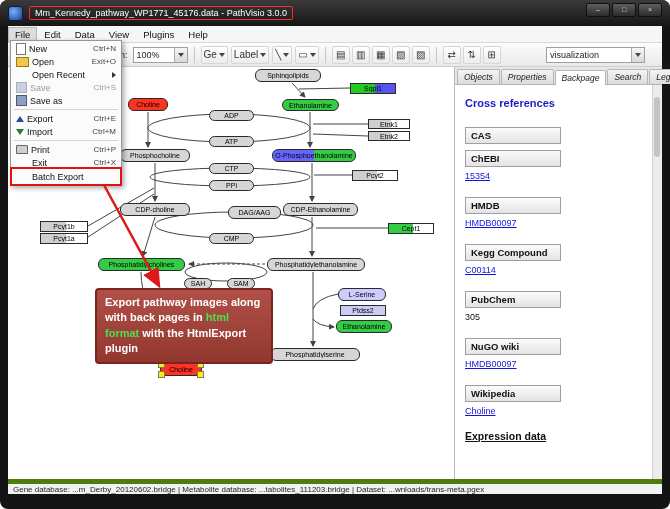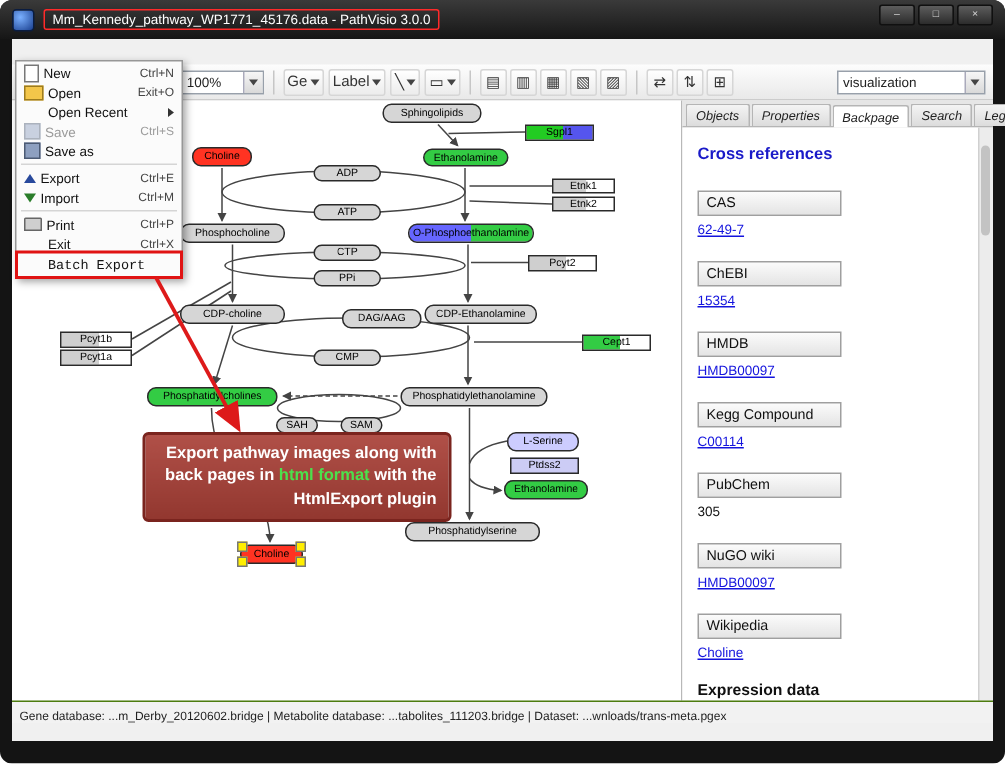--- a/index.html
+++ b/index.html
@@ -13,21 +13,21 @@
   .win-btn{width:22px;height:12px;background:linear-gradient(#5d5d5d,#2c2c2c);border:1px solid #101010;border-radius:2px;color:#d8d8d8;font-size:7px;line-height:11px;text-align:center;}
 
   
   .content{position:absolute;left:8px;top:26px;width:654px;height:468px;background:#f0f0f0;}
 
   .menubar{position:absolute;left:0;top:0;width:100%;height:17px;background:#f6f6f6;border-bottom:1px solid #d8d8d8;display:flex;align-items:center;font-size:9.5px;color:#111;box-sizing:border-box;}
   .menu-item{padding:2px 7px;}
   .menu-item.open{background:#dddddd;border:1px solid #b5b5b5;padding:1px 6px;}
 
   
-  .toolbar{position:absolute;left:0;top:17px;width:100%;height:24px;background:linear-gradient(#fdfdfd,#e9e9e9);border-bottom:1px solid #cccccc;display:flex;align-items:center;padding:0 5px;gap:3px;font-size:9px;color:#222;box-sizing:border-box;}
+  .toolbar{position:absolute;left:0;top:17px;width:100%;height:24px;background:linear-gradient(#fdfdfd,#e9e9e9);border-bottom:1px solid #cccccc;display:flex;align-items:center;padding:0 17px;gap:3px;font-size:9px;color:#222;box-sizing:border-box;}
   .tb-btn{height:18px;min-width:18px;display:flex;align-items:center;justify-content:center;gap:2px;font-size:10px;color:#333;border:1px solid #d6d6d6;background:linear-gradient(#ffffff,#ececec);border-radius:2px;padding:0 2px;box-sizing:border-box;}
   .tb-sep{width:1px;height:16px;background:#c6c6c6;margin:0 3px;flex:none;}
   .tb-label{margin:0 2px;}
   .combo{display:flex;align-items:center;border:1px solid #98a0aa;background:#fff;height:16px;font-size:9px;box-sizing:border-box;}
   .combo-text{padding:0 3px;min-width:34px;}
   .combo-arrow{width:12px;height:100%;background:linear-gradient(#f6f6f6,#d9d9d9);border-left:1px solid #aab;display:flex;align-items:center;justify-content:center;}
   .caret{width:0;height:0;border-left:3px solid transparent;border-right:3px solid transparent;border-top:4px solid #444;}
   .viz-wrap{margin-left:auto;display:flex;align-items:center;}
   .viz .combo-text{min-width:78px;}
   .ic-page{width:9px;height:11px;background:#fff;border:1px solid #777;}
@@ -40,74 +40,82 @@
   .panel{position:absolute;left:447px;top:41px;width:207px;height:412px;background:#f0f0f0;box-sizing:border-box;}
   .panel-tabs{display:flex;height:18px;padding:2px 0 0 2px;background:#e6e6e6;border-bottom:1px solid #b5b5b5;font-size:8.5px;box-sizing:border-box;}
   .tab{padding:2px 6px;border:1px solid #b5b5b5;border-bottom:none;background:linear-gradient(#f4f4f4,#dcdcdc);margin-right:1px;border-radius:2px 2px 0 0;color:#222;white-space:nowrap;font-style:italic;}
   .tab.active{background:#ffffff;position:relative;top:1px;}
   .panel-body{position:absolute;left:0;top:18px;right:9px;bottom:0;background:#ffffff;overflow:hidden;padding:8px 10px;box-sizing:border-box;}
   .panel-scroll{position:absolute;right:0;top:18px;width:9px;bottom:0;background:#ececec;border-left:1px solid #d0d0d0;}
   .panel-scroll::before{content:"";position:absolute;left:1px;top:12px;width:6px;height:60px;background:#c3c3c3;border-radius:3px;}
 
   .bp-heading{color:#1a1ac8;font-weight:bold;font-size:11px;margin:4px 0 16px;}
   .bp-section{margin:0;}
-  .bp-name{display:inline-block;min-width:84px;border:1px solid #9f9f9f;background:linear-gradient(#fbfbfb,#e4e4e4);font-weight:normal;font-size:9.5px;color:#111;padding:2px 5px;margin-bottom:4px;}
+  .bp-name{display:inline-block;min-width:84px;border:1px solid #9f9f9f;background:linear-gradient(#fbfbfb,#e4e4e4);font-weight:bold;font-size:9.5px;color:#111;padding:2px 5px;margin-bottom:4px;}
   .bp-value{font-size:9px;color:#111;margin:0 0 14px;}
   .bp-value.link{color:#1414dd;text-decoration:underline;}
-  .bp-footer{font-weight:bold;font-size:10.5px;color:#111;margin-top:4px;}
-
-  .statusbar{position:absolute;left:0;bottom:12px;width:100%;height:15px;background:#f2f2f2;border-top:1px solid #4d7c0f;font-size:8px;color:#222;display:flex;align-items:flex-end;padding:0 5px;box-sizing:border-box;white-space:nowrap;overflow:hidden;}
+  .bp-footer{font-weight:bold;font-size:10.5px;color:#111;margin-top:4px;text-decoration:underline;}
+
+  .statusbar{position:absolute;left:0;bottom:0;width:100%;height:15px;background:#f2f2f2;border-top:5px solid #4d7c0f;font-size:8px;color:#222;display:flex;align-items:flex-end;padding:0 5px;box-sizing:border-box;white-space:nowrap;overflow:hidden;}
 
   
   .file-menu{position:absolute;left:2px;top:14px;width:112px;background:#fbfbfb;border:1px solid #979797;box-shadow:2px 2px 5px rgba(0,0,0,.35);z-index:30;padding:1px;box-sizing:border-box;}
   .fm-item{display:flex;align-items:center;height:13px;font-size:9px;padding:0 4px;color:#111;}
   .fm-icon{width:13px;flex:none;margin-right:3px;display:flex;align-items:center;}
   .fm-label{flex:1;white-space:nowrap;}
   .fm-short{color:#444;font-size:8px;margin-left:4px;}
   .fm-item.disabled,.fm-item.disabled .fm-short{color:#9b9b9b;justify-content:flex-end;}
   .fm-sep{height:1px;background:#d5d5d5;margin:2px 2px;}
-  .fm-item.highlighted{outline:2px solid #e01313;outline-offset:0;height:15px;font-family:Liberation Mono, monospace;}
+  .fm-item.highlighted{outline:2px solid #e01313;outline-offset:0;height:15px;}
   .fm-subarrow{width:0;height:0;border-left:4px solid #333;border-top:3px solid transparent;border-bottom:3px solid transparent;}
   .mi-new{width:8px;height:10px;background:#fff;border:1px solid #777;}
   .mi-open{width:11px;height:8px;background:#f3c64a;border:1px solid #9c7b1e;}
   .mi-save,.mi-saveas{width:9px;height:9px;background:#8ea0c0;border:1px solid #4c5b74;}
   .fm-item.disabled .mi-save{opacity:.45;}
   .mi-import{width:0;height:0;border-top:6px solid #2a7d2a;border-left:4px solid transparent;border-right:4px solid transparent;}
   .mi-export{width:0;height:0;border-bottom:6px solid #28499c;border-left:4px solid transparent;border-right:4px solid transparent;}
   .mi-print{width:10px;height:7px;background:#cfcfcf;border:1px solid #666;border-radius:1px 1px 0 0;}
 
   
   .pnode{position:absolute;border:1px solid #2a2a2a;border-radius:6px;display:flex;align-items:center;justify-content:center;color:#000;z-index:3;box-sizing:border-box;}
   .pnode.rect{border-radius:0;}
   .pnode-label{max-width:100%;overflow:hidden;white-space:nowrap;font-size:7px;line-height:1;}
   .handle{position:absolute;width:5px;height:5px;background:#ffee00;border:1px solid #777;z-index:5;}
   .h-lt{left:-3px;top:-3px;} .h-rt{right:-3px;top:-3px;} .h-lb{left:-3px;bottom:-3px;} .h-rb{right:-3px;bottom:-3px;}
 
   
-  .callout{position:absolute;left:87px;top:221px;width:206px;z-index:8;background:linear-gradient(#b05048,#92372f);border:2px solid #7a241e;border-radius:4px;color:#fff;font-weight:bold;font-size:11px;line-height:1.4;text-align:right;padding:5px 8px;box-sizing:border-box;}
+  .callout{position:absolute;left:87px;top:221px;width:178px;z-index:8;background:linear-gradient(#b05048,#92372f);border:2px solid #7a241e;border-radius:4px;color:#fff;font-weight:bold;font-size:11px;line-height:1.4;text-align:left;padding:5px 8px;box-sizing:border-box;}
   .callout .hl{color:#4ce04c;}
   .overlay{position:absolute;left:0;top:0;z-index:40;pointer-events:none;}
 </style>
 </head>
 <body>
 
 <div class="window">
 
   <div class="titlebar">
     <div class="app-icon"></div>
     <div class="title-text">Mm_Kennedy_pathway_WP1771_45176.data - PathVisio 3.0.0</div>
     <div class="win-buttons">
       <div class="win-btn">–</div>
       <div class="win-btn">□</div>
       <div class="win-btn">×</div>
     </div>
   </div>
 
   <div class="content">
 
+    <div class="menubar">
+        <span class="menu-item open">File</span>
+        <span class="menu-item">Edit</span>
+        <span class="menu-item">Data</span>
+        <span class="menu-item">View</span>
+        <span class="menu-item">Plugins</span>
+        <span class="menu-item">Help</span>
+      </div>
 
     <div class="toolbar">
       <span class="tb-btn">
           <span class="ic-page"></span>
         </span>
       <span class="tb-btn">
           <span class="ic-folder"></span>
         </span>
       <span class="tb-btn">
           <span class="ic-disk"></span>
@@ -290,21 +298,21 @@
       <div class="panel-tabs">
           <span class="tab">Objects</span>
           <span class="tab">Properties</span>
           <span class="tab active">Backpage</span>
           <span class="tab">Search</span>
           <span class="tab">Legend</span>
         </div>
       <div class="panel-body">
         <div class="bp-heading">Cross references</div>
         <div>
-            <div class="bp-section"><div class="bp-name">CAS</div><div class="bp-value link">62-49-7</div></div>
+            <div class="bp-section"><div class="bp-name">CAS</div></div>
             <div class="bp-section"><div class="bp-name">ChEBI</div><div class="bp-value link">15354</div></div>
             <div class="bp-section"><div class="bp-name">HMDB</div><div class="bp-value link">HMDB00097</div></div>
             <div class="bp-section"><div class="bp-name">Kegg Compound</div><div class="bp-value link">C00114</div></div>
             <div class="bp-section"><div class="bp-name">PubChem</div><div class="bp-value">305</div></div>
             <div class="bp-section"><div class="bp-name">NuGO wiki</div><div class="bp-value link">HMDB00097</div></div>
             <div class="bp-section"><div class="bp-name">Wikipedia</div><div class="bp-value link">Choline</div></div>
           </div>
         <div class="bp-footer">Expression data</div>
       </div>
       <div class="panel-scroll"></div>

